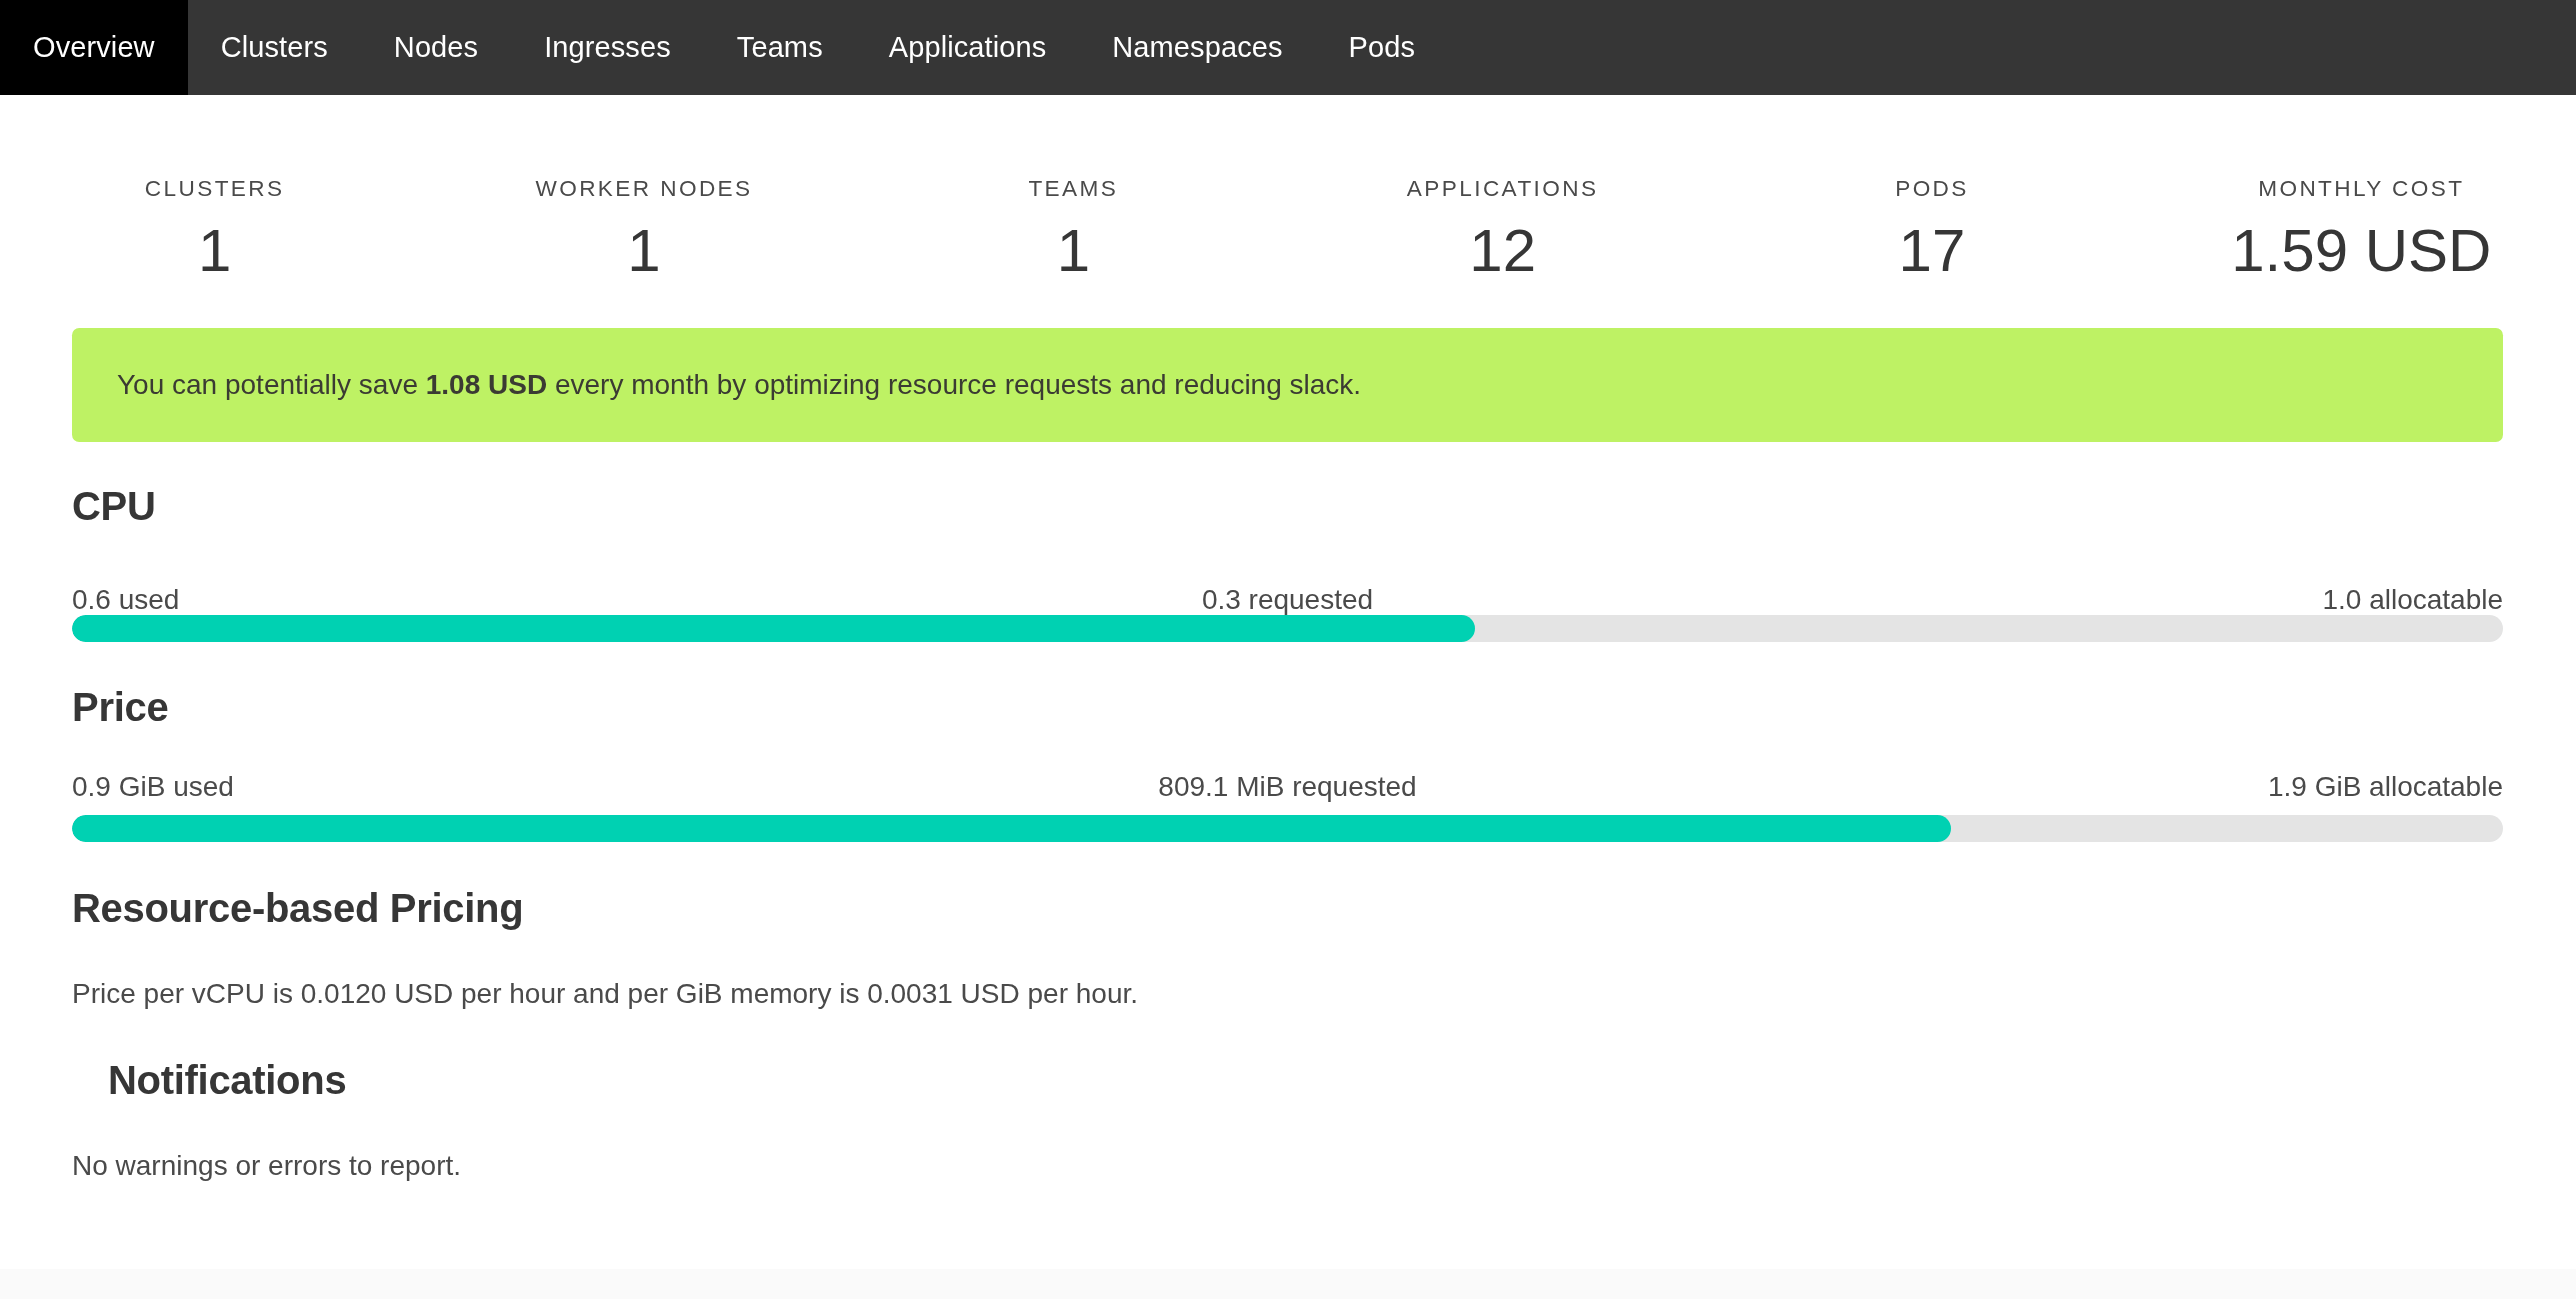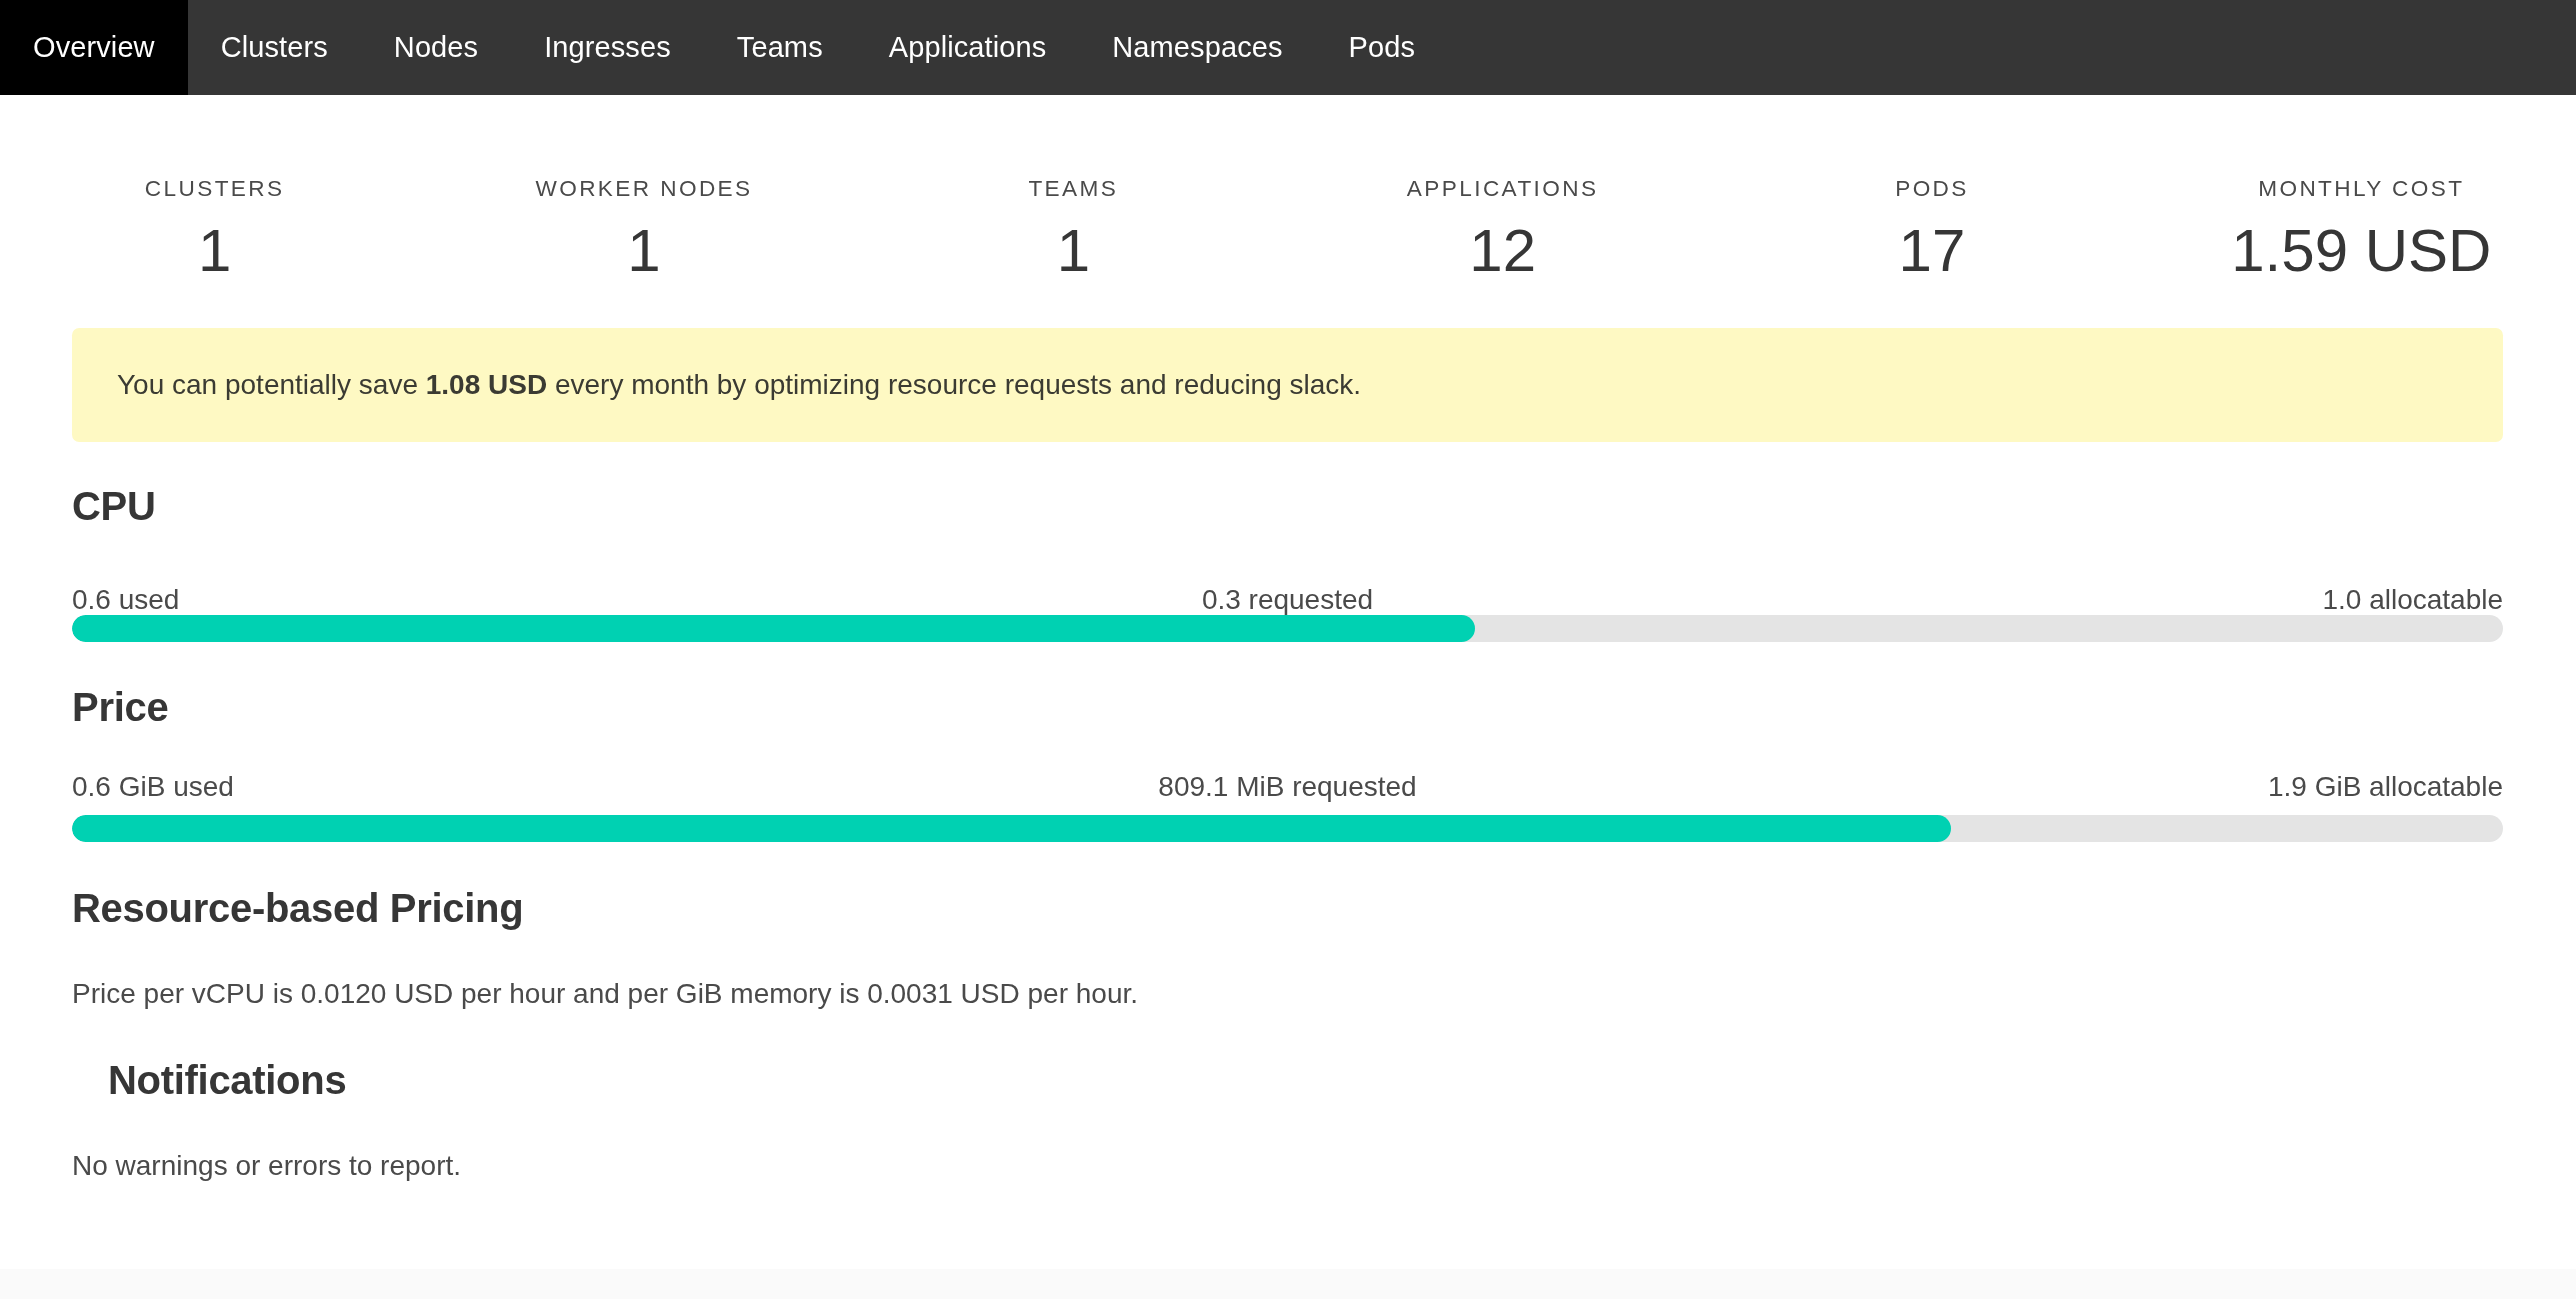--- a/index.html
+++ b/index.html
@@ -202,39 +202,39 @@
     <div class="stat">
       <div class="stat-label">PODS</div>
       <div class="stat-value">17</div>
     </div>
     <div class="stat">
       <div class="stat-label">MONTHLY COST</div>
       <div class="stat-value">1.59 USD</div>
     </div>
   </section>
 
-  <div class="banner" style="background: #fef9c3;">
+  <div class="banner" style="background: #bef264;">
     <div class="banner-text"><span>You can potentially save </span><b>1.08 USD</b><span> every month by optimizing resource requests and reducing slack.</span></div>
   </div>
 
   <div class="content">
 
     <h2 class="section-title" style="top:486px;">CPU</h2>
     <div class="meter-labels" style="top:572px;margin-top:14px;">
       <span class="lbl-left">0.6 used</span>
       <span class="lbl-mid">0.3 requested</span>
       <span class="lbl-right">1.0 allocatable</span>
     </div>
     <div class="meter" style="top: 615px; background: rgb(228, 228, 228);">
       <div class="meter-fill" id="cpu-fill" style="width: 57.7%; background: rgb(0, 209, 178);"></div>
     </div>
 
     <h2 class="section-title" style="top:687px;">Price</h2>
     <div class="meter-labels" style="top:773px;">
-      <span class="lbl-left">0.6 GiB used</span>
+      <span class="lbl-left">0.9 GiB used</span>
       <span class="lbl-mid">809.1 MiB requested</span>
       <span class="lbl-right">1.9 GiB allocatable</span>
     </div>
     <div class="meter" style="top: 815px; background: rgb(228, 228, 228);">
       <div class="meter-fill" id="memory-fill" style="width: 77.3%; background: rgb(0, 209, 178);"></div>
     </div>
 
     <h2 class="section-title" style="top:888px;">Resource-based Pricing</h2>
     <p class="body-text" style="top:974px;">Price per vCPU is 0.0120 USD per hour and per GiB memory is 0.0031 USD per hour.</p>
 

